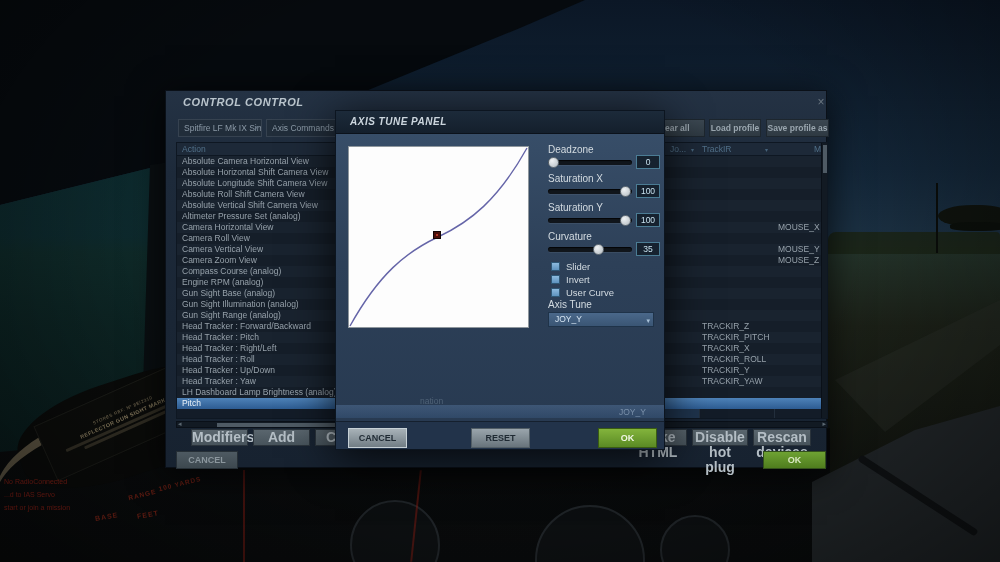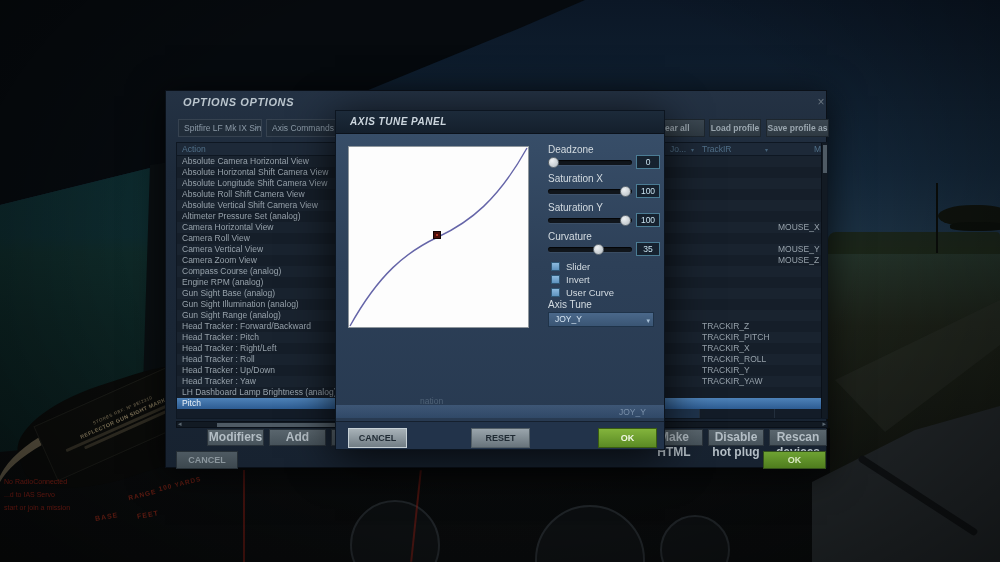--- a/index.html
+++ b/index.html
@@ -103,21 +103,21 @@
              border-left:1px solid #0a1018; }
   .vthumb { position:absolute; left:1px; top:2px; width:5px; height:28px; background:#4e5a64; }
   .hscroll { position:absolute; left:10px; top:330px; width:652px; height:7px; background:#121a23;
              border:1px solid #0a1018; }
   .hthumb { position:absolute; left:40px; top:1px; width:285px; height:4px; background:#4e5a64; }
   .harrow { position:absolute; top:-2px; color:#5c6872; font-size:7px; }
   .ha-l { left:1px; } .ha-r { right:1px; }
 
   .fbtn { position:absolute; top:338px; height:17px;
           background:linear-gradient(180deg,#5a666e,#47535b); border:1px solid #2a333b;
-          color:#b4bec5; font-size:12px; font-weight:bold; text-align:center; line-height:15px;margin-left:16px; }
+          color:#b4bec5; font-size:14px; font-weight:bold; text-align:center; line-height:15px; }
   .fb-mod { left:25px; width:57px; } .fb-add { left:87px; width:57px; } .fb-clr { left:149px; width:57px; }
   .fb-html { left:463px; width:58px; } .fb-dis { left:526px; width:56px; } .fb-res { left:587px; width:58px; }
   .main-cancel { position:absolute; left:10px; top:360px; width:62px; height:18px;
           background:linear-gradient(180deg,#4e5a62,#3d484f); border:1px solid #262f36;
           color:#8b969d; font-size:9px; font-weight:bold; text-align:center; line-height:16px; }
   .main-ok { position:absolute; left:597px; top:360px; width:63px; height:18px;
           background:linear-gradient(180deg,#6ea233,#4f7d1e); border:1px solid #33511b;
           color:#d9e8c2; font-size:9px; font-weight:bold; text-align:center; line-height:16px; }
 
   
@@ -202,21 +202,21 @@
     <div class="dial-t df">FEET</div>
     <div class="redline r1"></div>
     <div class="redline r2"></div>
     <div class="status s1">No RadioConnected</div>
     <div class="status s2">...d to IAS Servo</div>
     <div class="status s3">start or join a mission</div>
     <div class="vignette"></div>
   </div>
 
   <div id="dialog">
-    <div class="dlg-title">OPTIONS OPTIONS</div>
+    <div class="dlg-title">CONTROL CONTROL</div>
     <div class="dlg-close">×</div>
 
     <div class="dd dd1">
       <span>Spitfire LF Mk IX Sim</span>
       <span class="caret">▾</span>
     </div>
     <div class="dd dd2">
       <span>Axis Commands</span>
       <span class="caret">▾</span>
     </div>

